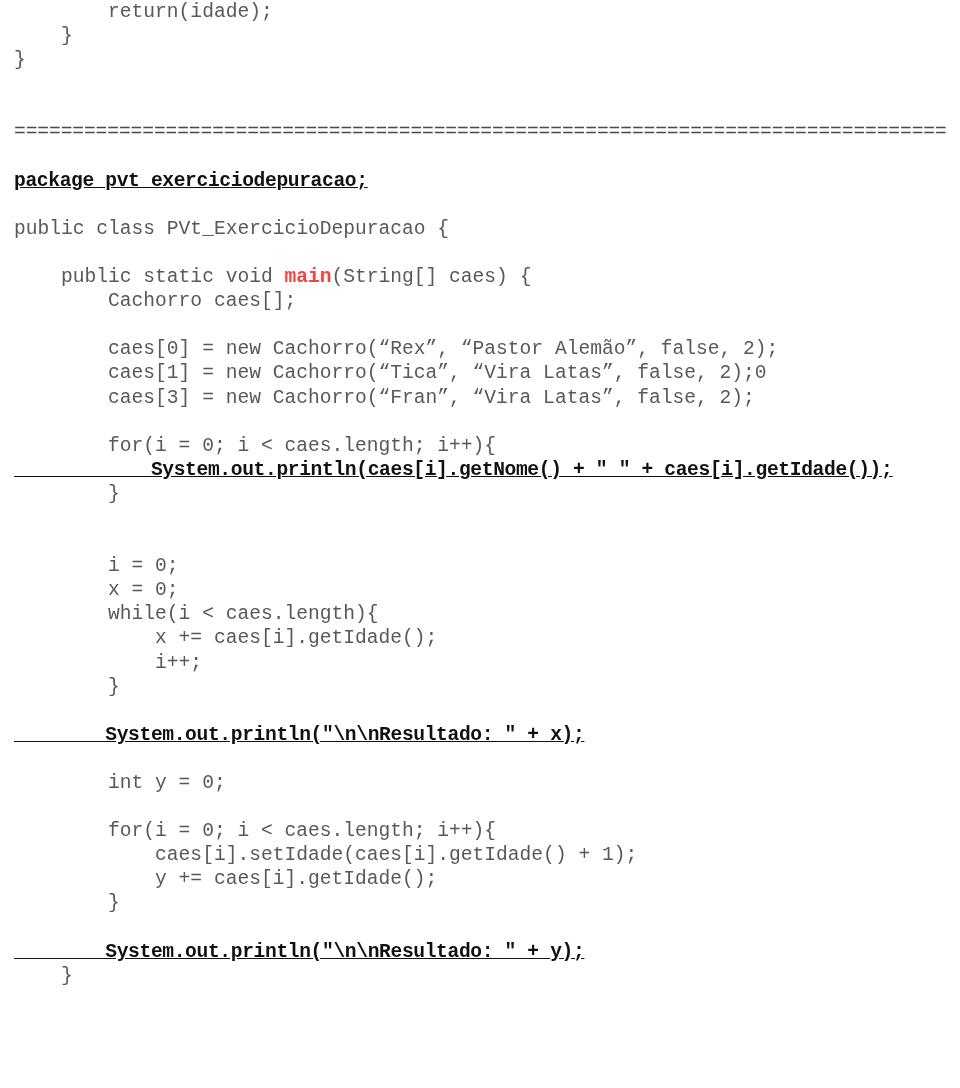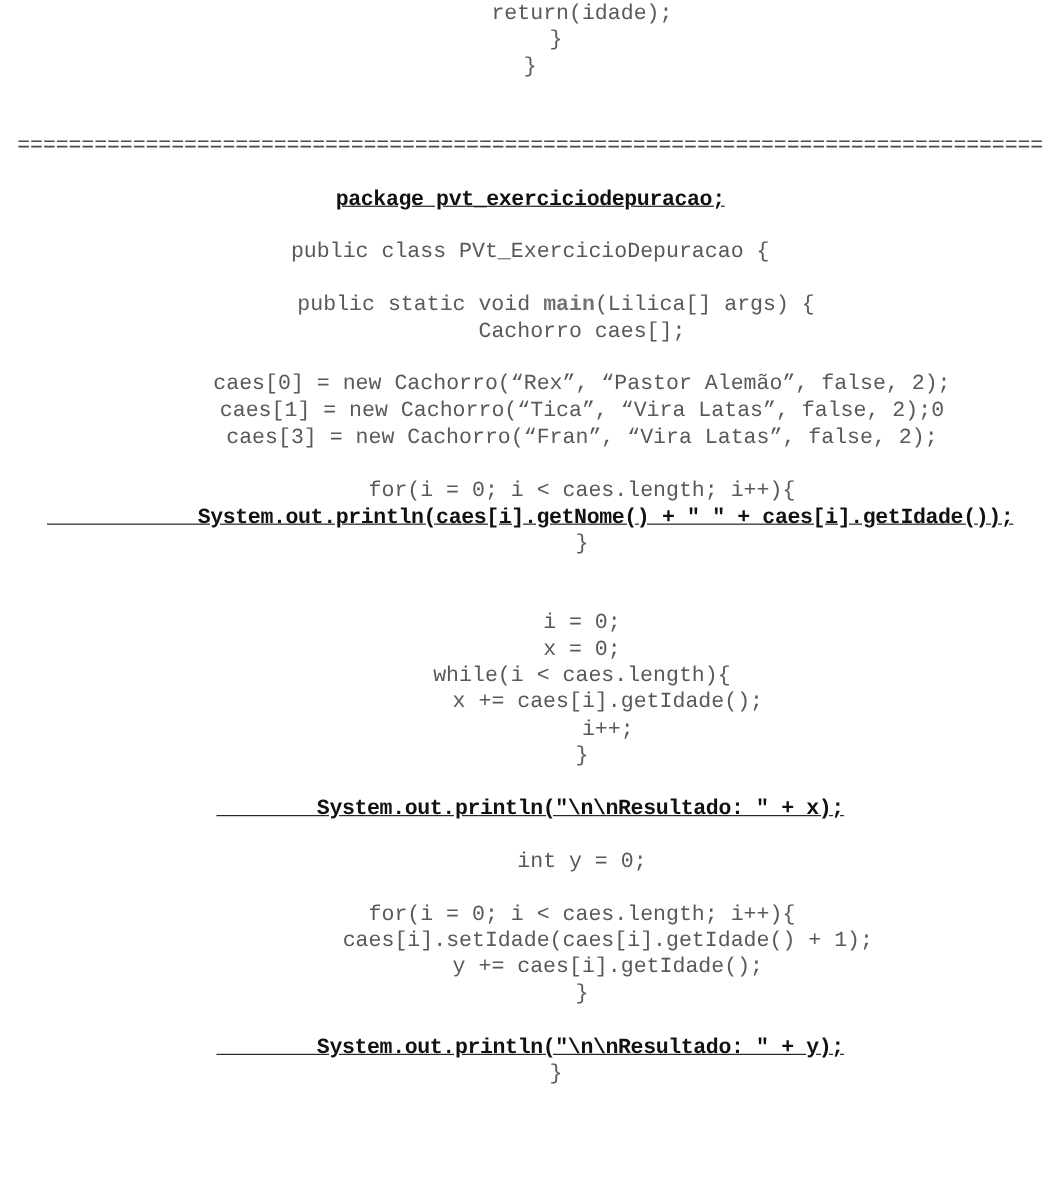--- a/index.html
+++ b/index.html
@@ -23,40 +23,39 @@
   }
   .code-line {
     position: relative;
     height: 24.1px;
     line-height: 24.1px;
     font-size: 19.6px;
     letter-spacing: 0px;
     color: #595959;
     white-space: pre;
     font-weight: normal;
-    padding-left: 4px;
-    text-align: center;
+    padding-left: 14px;
   }
   .code-line.blank {
     color: transparent;
   }
   .code-line.bold {
     font-weight: bold;
     color: #111111;
     letter-spacing: -0.35px;
     text-decoration: underline;
   }
   .code-line.sep {
     color: #4a4a4a;
     letter-spacing: -0.1px;
     font-size: 19.6px;
   }
   .code-line .seg-bold {
     font-weight: bold;
-    color: #737373;
+    color: #ef4444;
     margin-top: 16px;
   }
   .code-line .seg-plain {
     font-weight: normal;
     color: #595959;
     margin-top: 16px;
   }
 </style>
 </head>
 <body>
@@ -66,21 +65,21 @@
     <div class="code-line">    }</div>
     <div class="code-line">}</div>
     <div class="code-line blank"></div>
     <div class="code-line blank"></div>
     <div class="code-line sep">================================================================================</div>
     <div class="code-line blank"></div>
     <div class="code-line bold">package pvt_exerciciodepuracao;</div>
     <div class="code-line blank"></div>
     <div class="code-line">public class PVt_ExercicioDepuracao {</div>
     <div class="code-line blank"></div>
-    <div class="code-line"><span class="seg-plain">    public static void </span><span class="seg-bold">main</span><span class="seg-plain">(Lilica[] args) {</span></div>
+    <div class="code-line"><span class="seg-plain">    public static void </span><span class="seg-bold">main</span><span class="seg-plain">(String[] caes) {</span></div>
     <div class="code-line">        Cachorro caes[];</div>
     <div class="code-line blank"></div>
     <div class="code-line">        caes[0] = new Cachorro(“Rex”, “Pastor Alemão”, false, 2);</div>
     <div class="code-line">        caes[1] = new Cachorro(“Tica”, “Vira Latas”, false, 2);0</div>
     <div class="code-line">        caes[3] = new Cachorro(“Fran”, “Vira Latas”, false, 2);</div>
     <div class="code-line blank"></div>
     <div class="code-line">        for(i = 0; i &lt; caes.length; i++){</div>
     <div class="code-line bold">            System.out.println(caes[i].getNome() + " " + caes[i].getIdade());</div>
     <div class="code-line">        }</div>
     <div class="code-line blank"></div>

